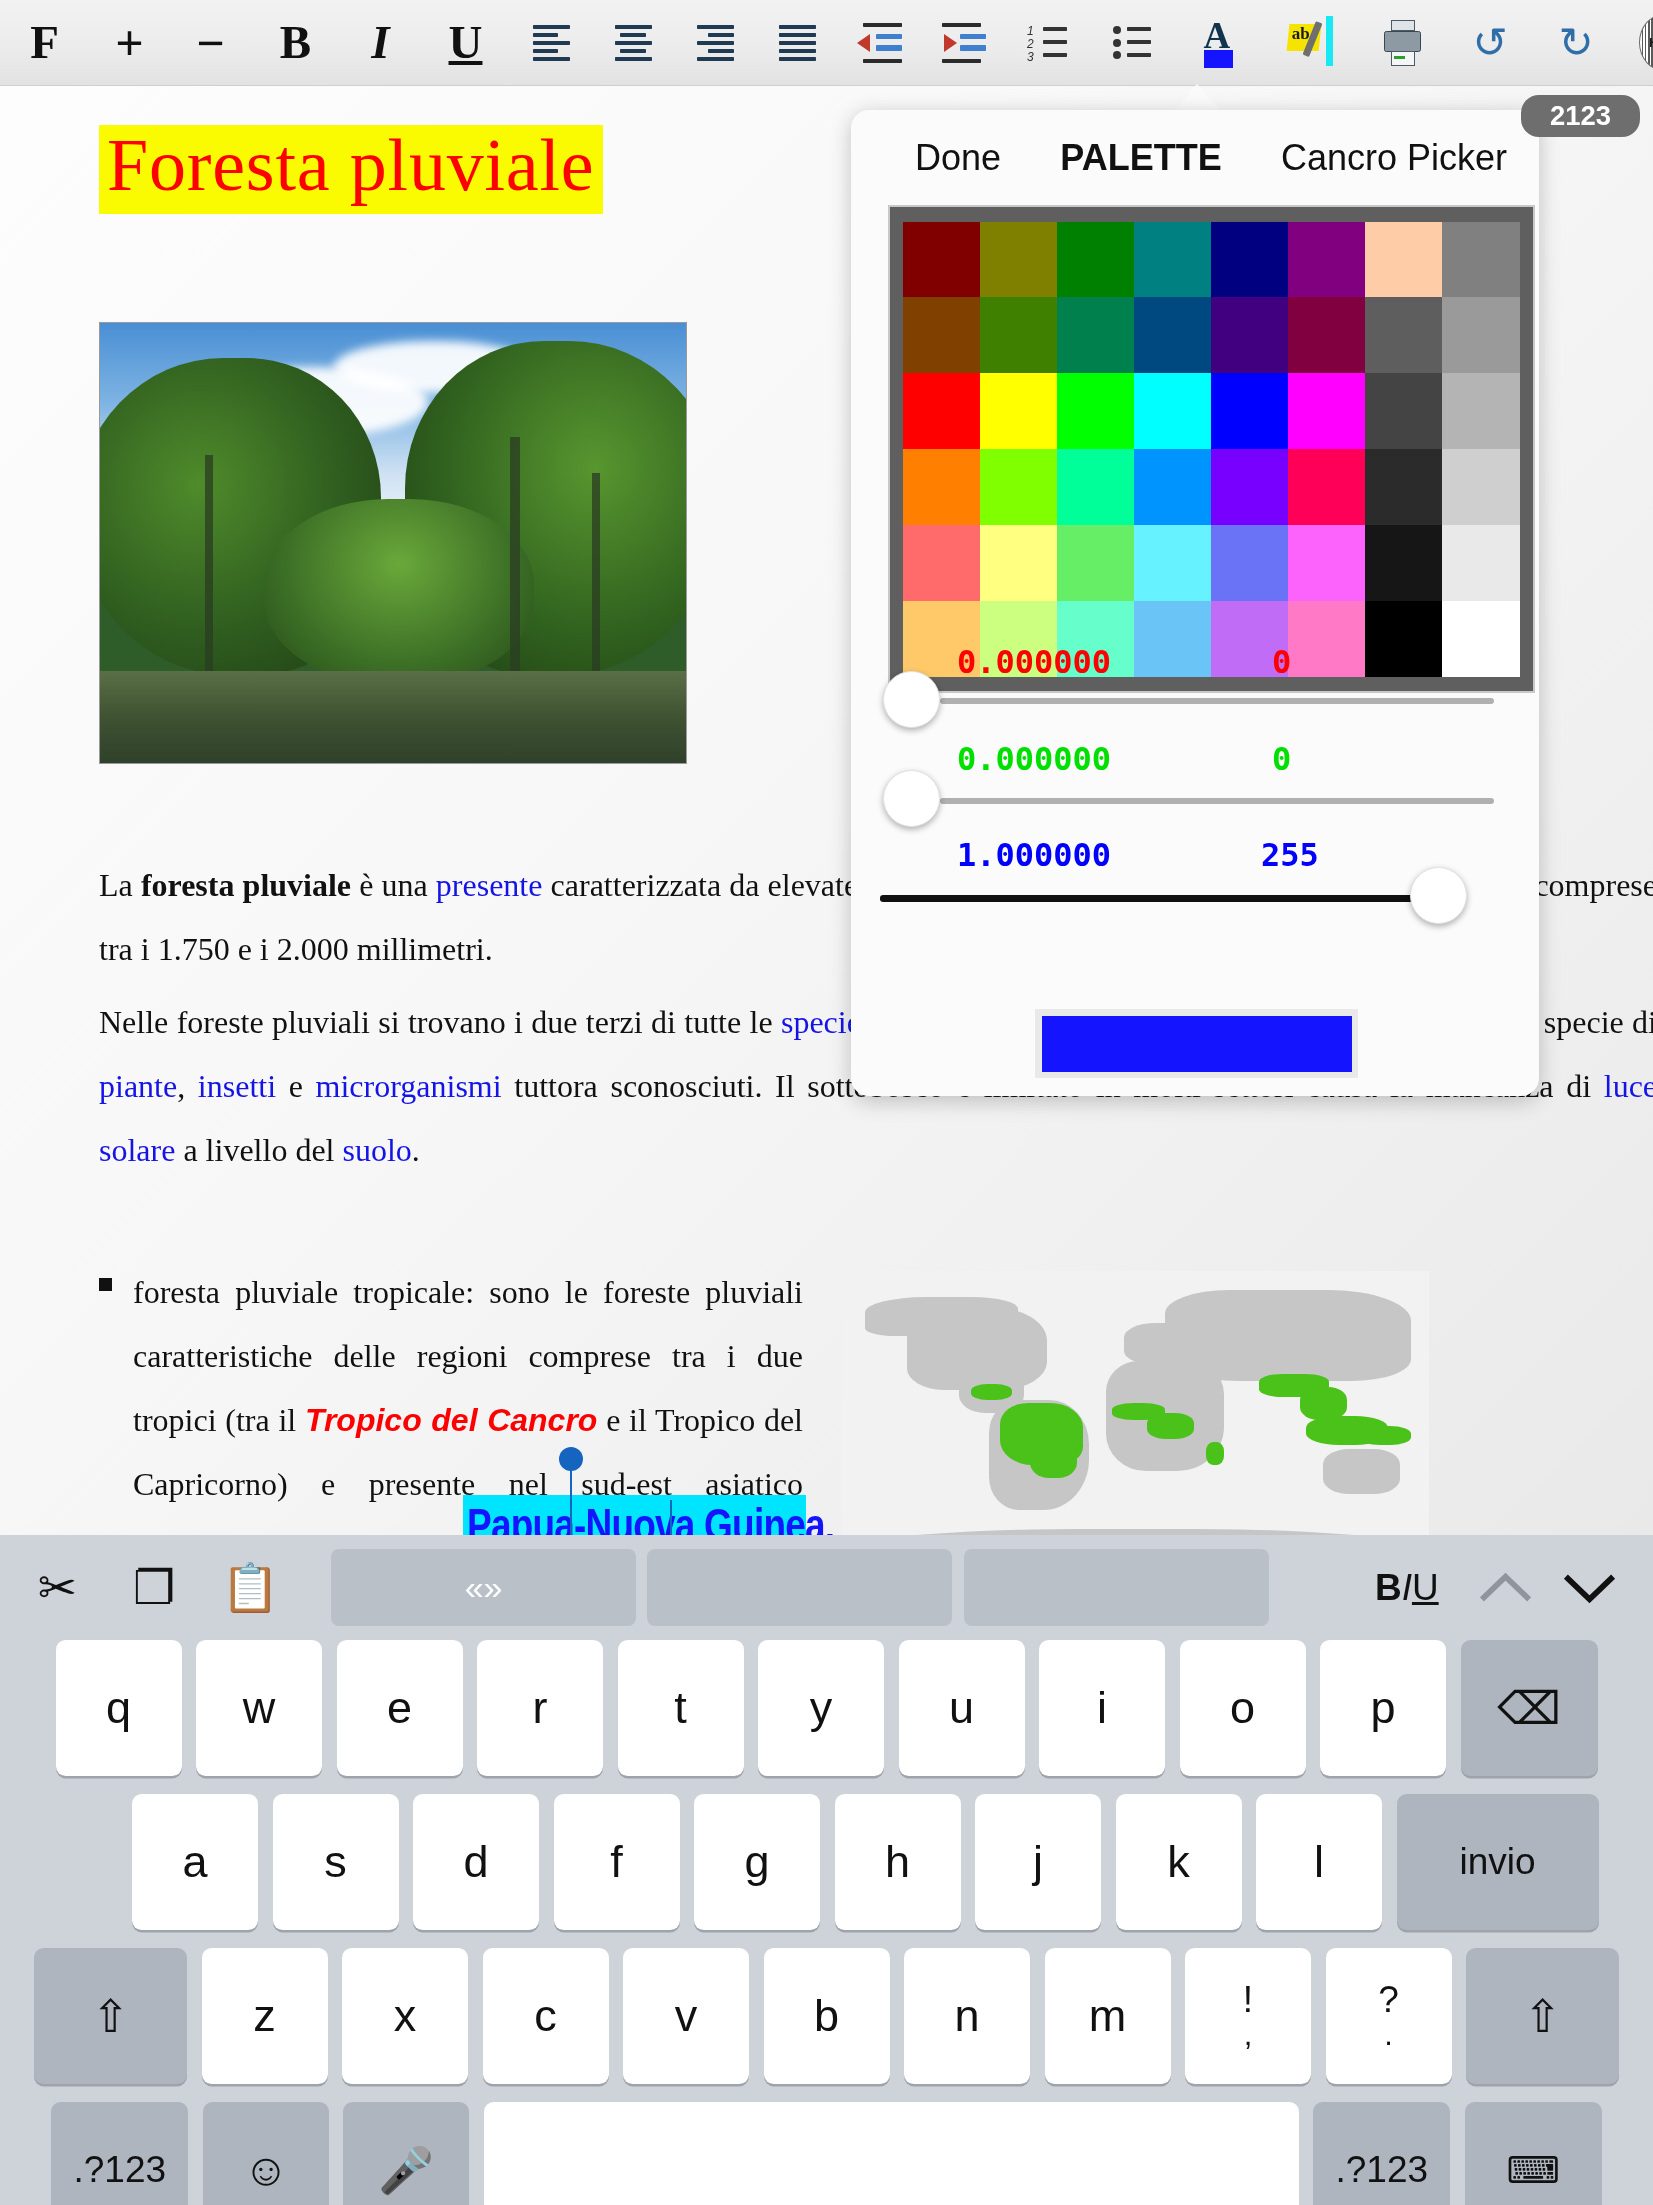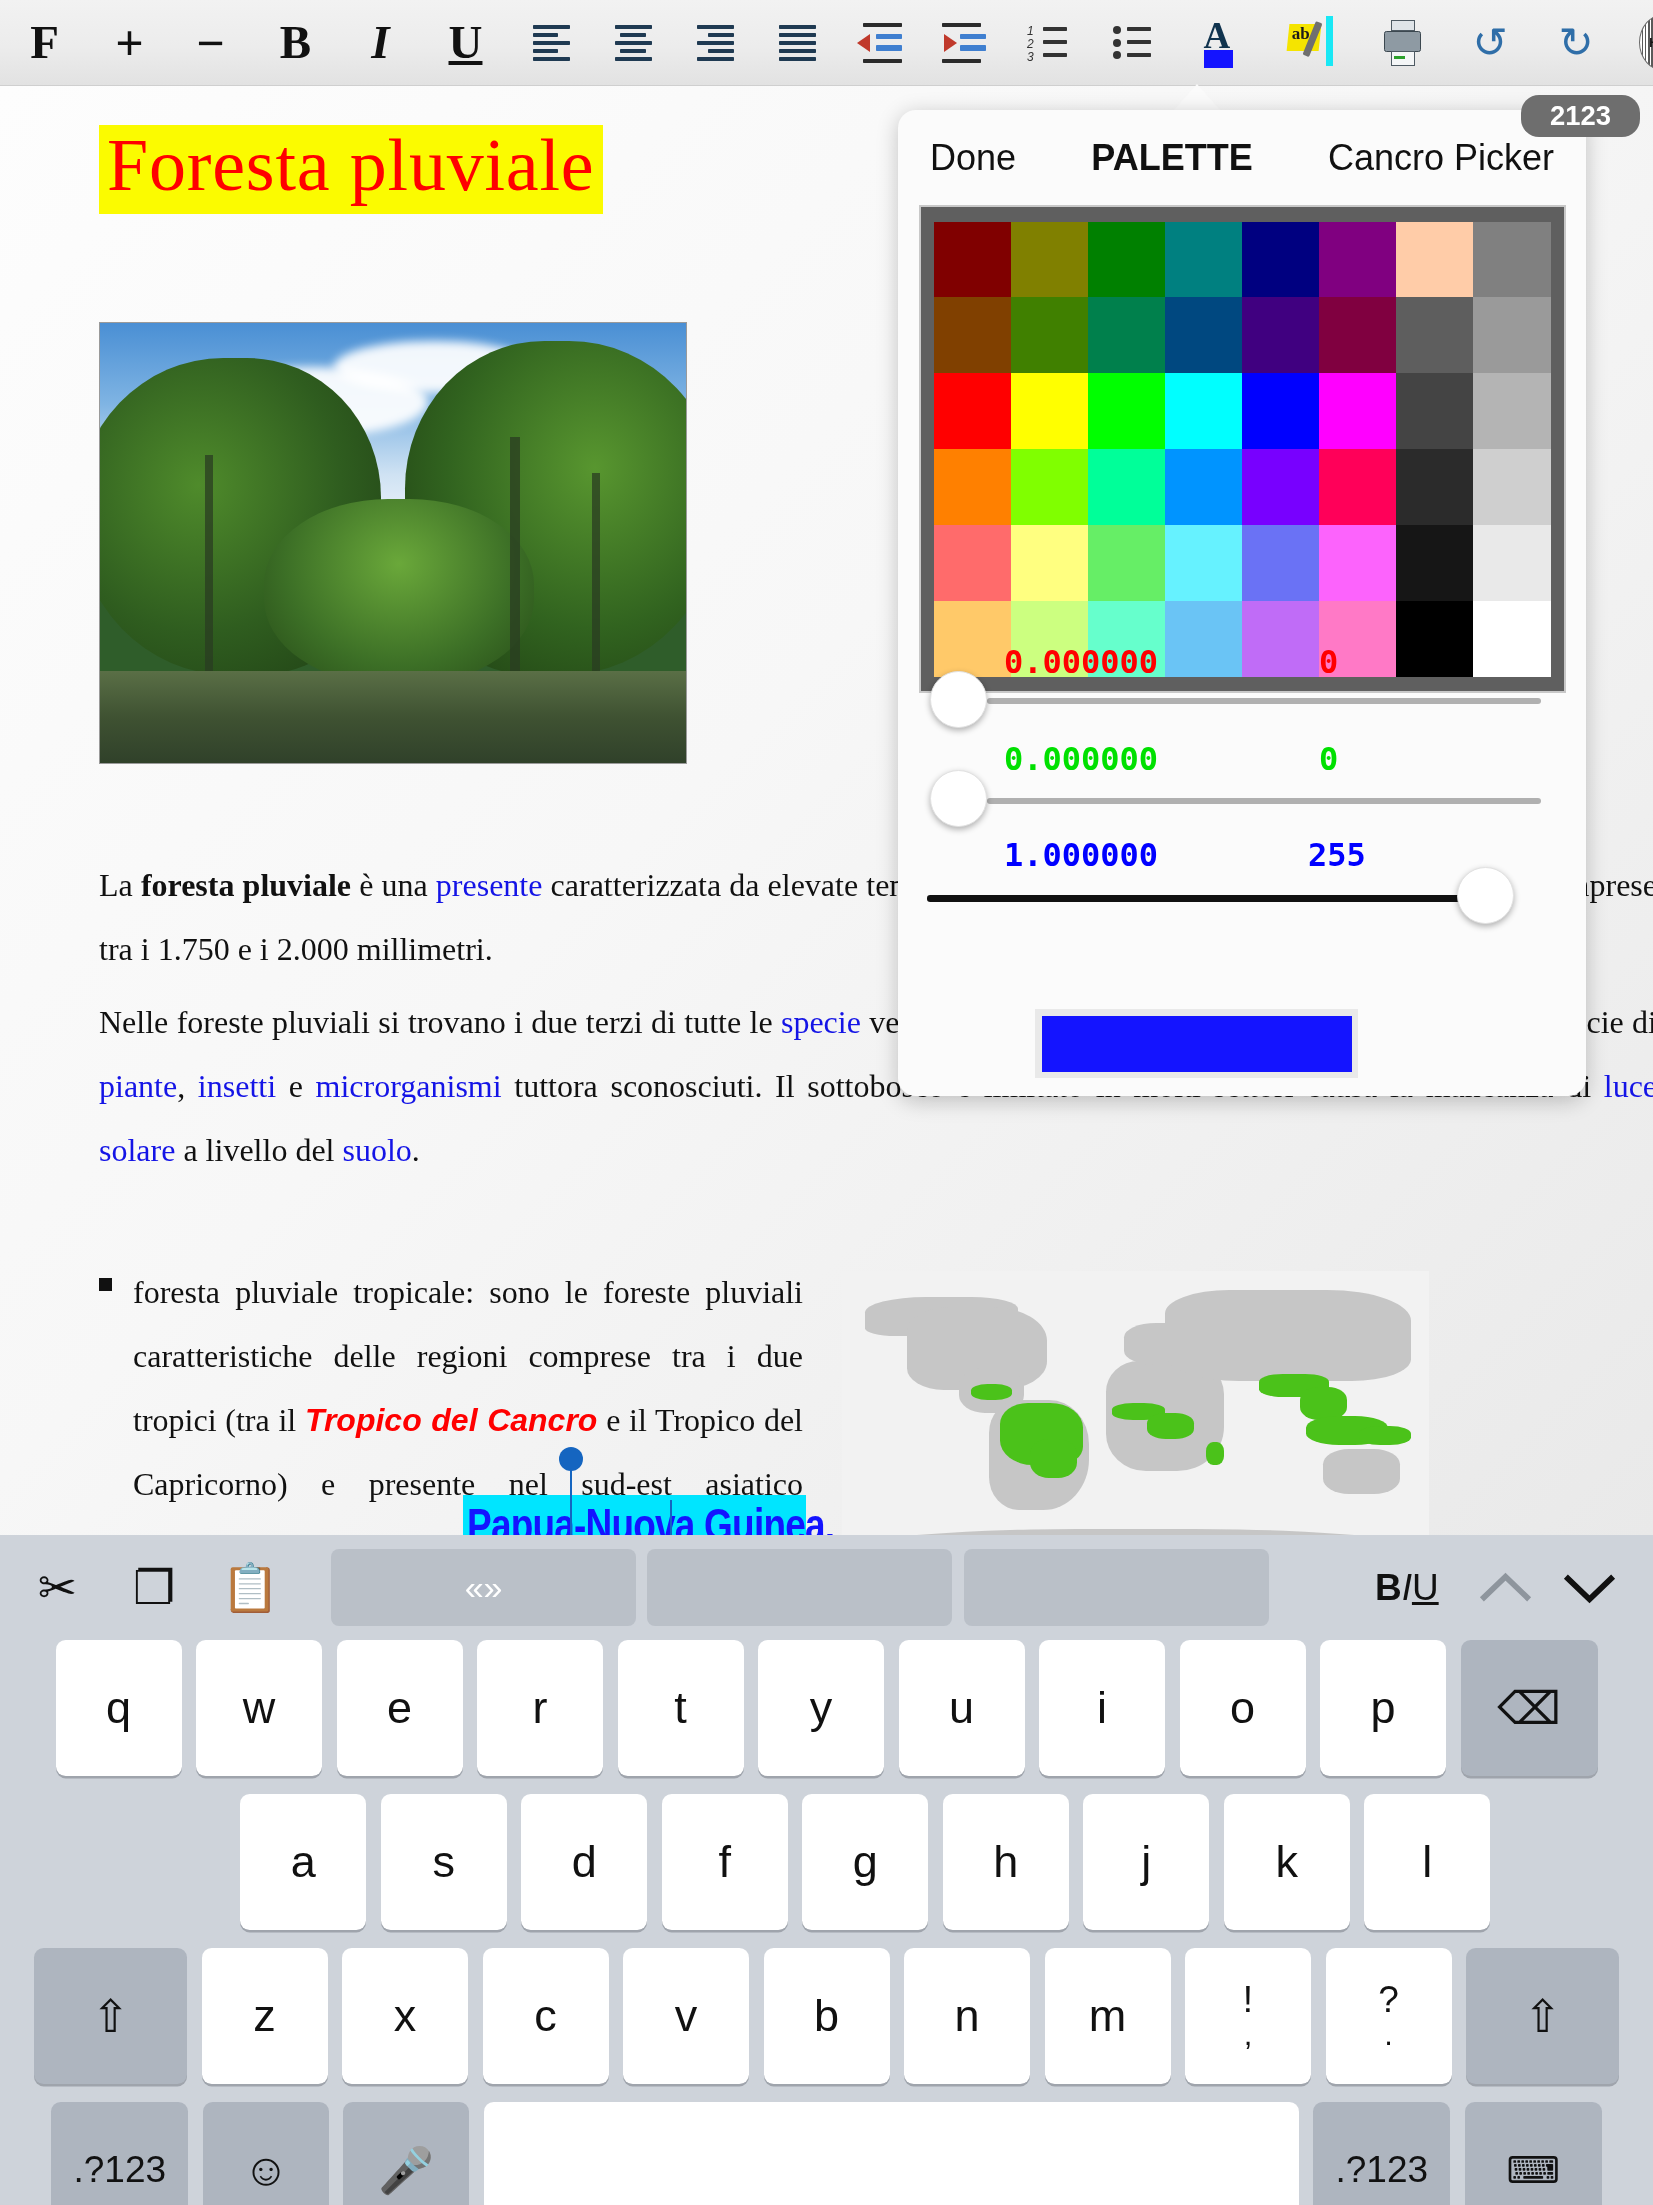--- a/index.html
+++ b/index.html
@@ -131,24 +131,25 @@
 
   #map{
     position:absolute; left:842px; top:1185px; width:587px; height:323px;
     background:#f2f2f2; overflow:hidden;
   }
   #map .land{position:absolute;background:#c6c6c6;}
   #map .green{position:absolute;background:#4bc21a;}
 
   
   #picker{
-    position:absolute; left:898px; top:110px; width:688px; height:986px;
+    position:absolute; left:851px; top:110px; width:688px; height:986px;
     background:#fbfbfb; border-radius:18px;
     box-shadow:0 4.8px 21px rgba(0,0,0,.22);
     overflow:hidden;
+    padding-left:32px;
   }
   #picker-caret{
     position:absolute; left:1173px; top:84px; width:0;height:0;
     border-left:24px solid transparent;border-right:24px solid transparent;
     border-bottom:27.4px solid #fbfbfb;
   }
   #picker-head{
     height:95px; display:flex; align-items:center; padding:0 32px;
     justify-content:space-between;
   }
@@ -530,20 +531,21 @@
       <span style="width: 63px;"></span>
       <span class="key ">a</span>
       <span class="key ">s</span>
       <span class="key ">d</span>
       <span class="key ">f</span>
       <span class="key ">g</span>
       <span class="key ">h</span>
       <span class="key ">j</span>
       <span class="key ">k</span>
       <span class="key ">l</span>
+      <span class="key dark wide" style="width: 202px;">invio</span>
     </div>
   <div class="krow" id="krow3">
       <span class="key dark" style="width: 153px;">⇧</span>
       <span class="key ">z</span>
       <span class="key ">x</span>
       <span class="key ">c</span>
       <span class="key ">v</span>
       <span class="key ">b</span>
       <span class="key ">n</span>
       <span class="key ">m</span>

